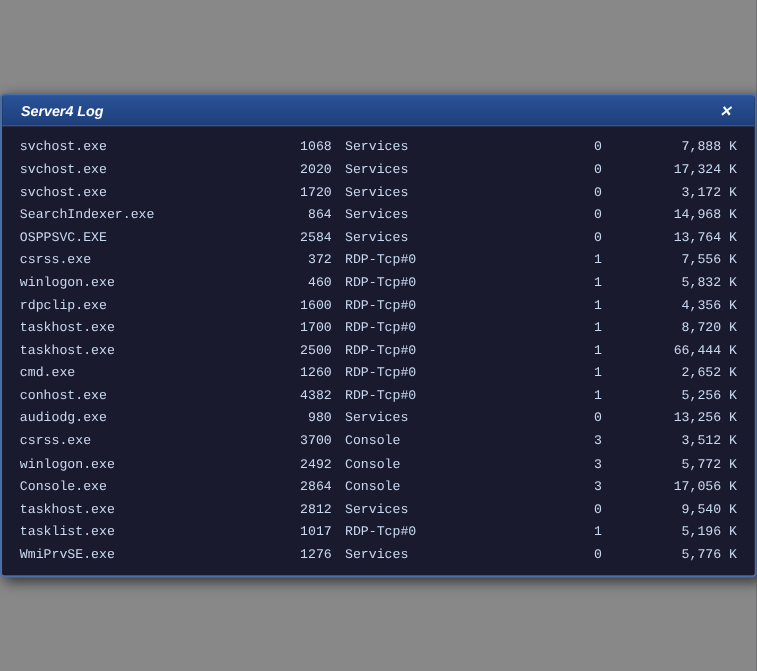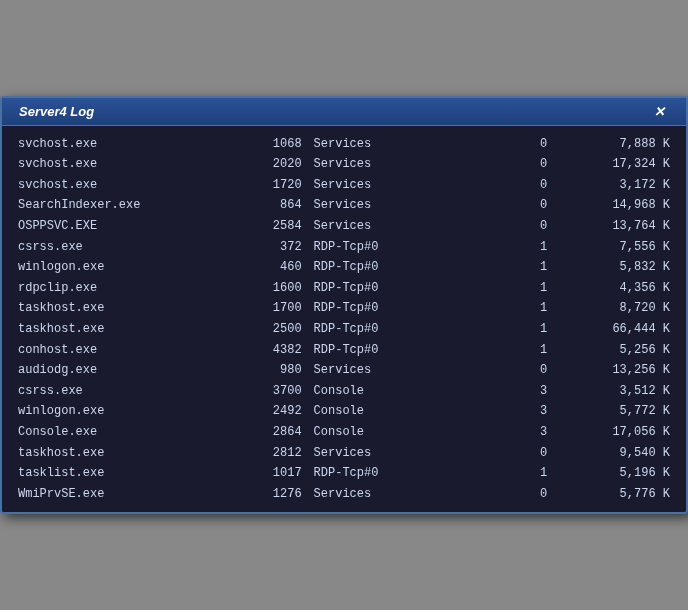--- a/index.html
+++ b/index.html
@@ -166,20 +166,27 @@
             <td class="col-mem">8,720 K</td>
           </tr>
           <tr>
             <td class="col-name">taskhost.exe</td>
             <td class="col-pid">2500</td>
             <td class="col-session">RDP-Tcp#0</td>
             <td class="col-num">1</td>
             <td class="col-mem">66,444 K</td>
           </tr>
           <tr>
+            <td class="col-name">cmd.exe</td>
+            <td class="col-pid">1260</td>
+            <td class="col-session">RDP-Tcp#0</td>
+            <td class="col-num">1</td>
+            <td class="col-mem">2,652 K</td>
+          </tr>
+          <tr>
             <td class="col-name">conhost.exe</td>
             <td class="col-pid">4382</td>
             <td class="col-session">RDP-Tcp#0</td>
             <td class="col-num">1</td>
             <td class="col-mem">5,256 K</td>
           </tr>
           <tr>
             <td class="col-name">audiodg.exe</td>
             <td class="col-pid">980</td>
             <td class="col-session">Services</td>

